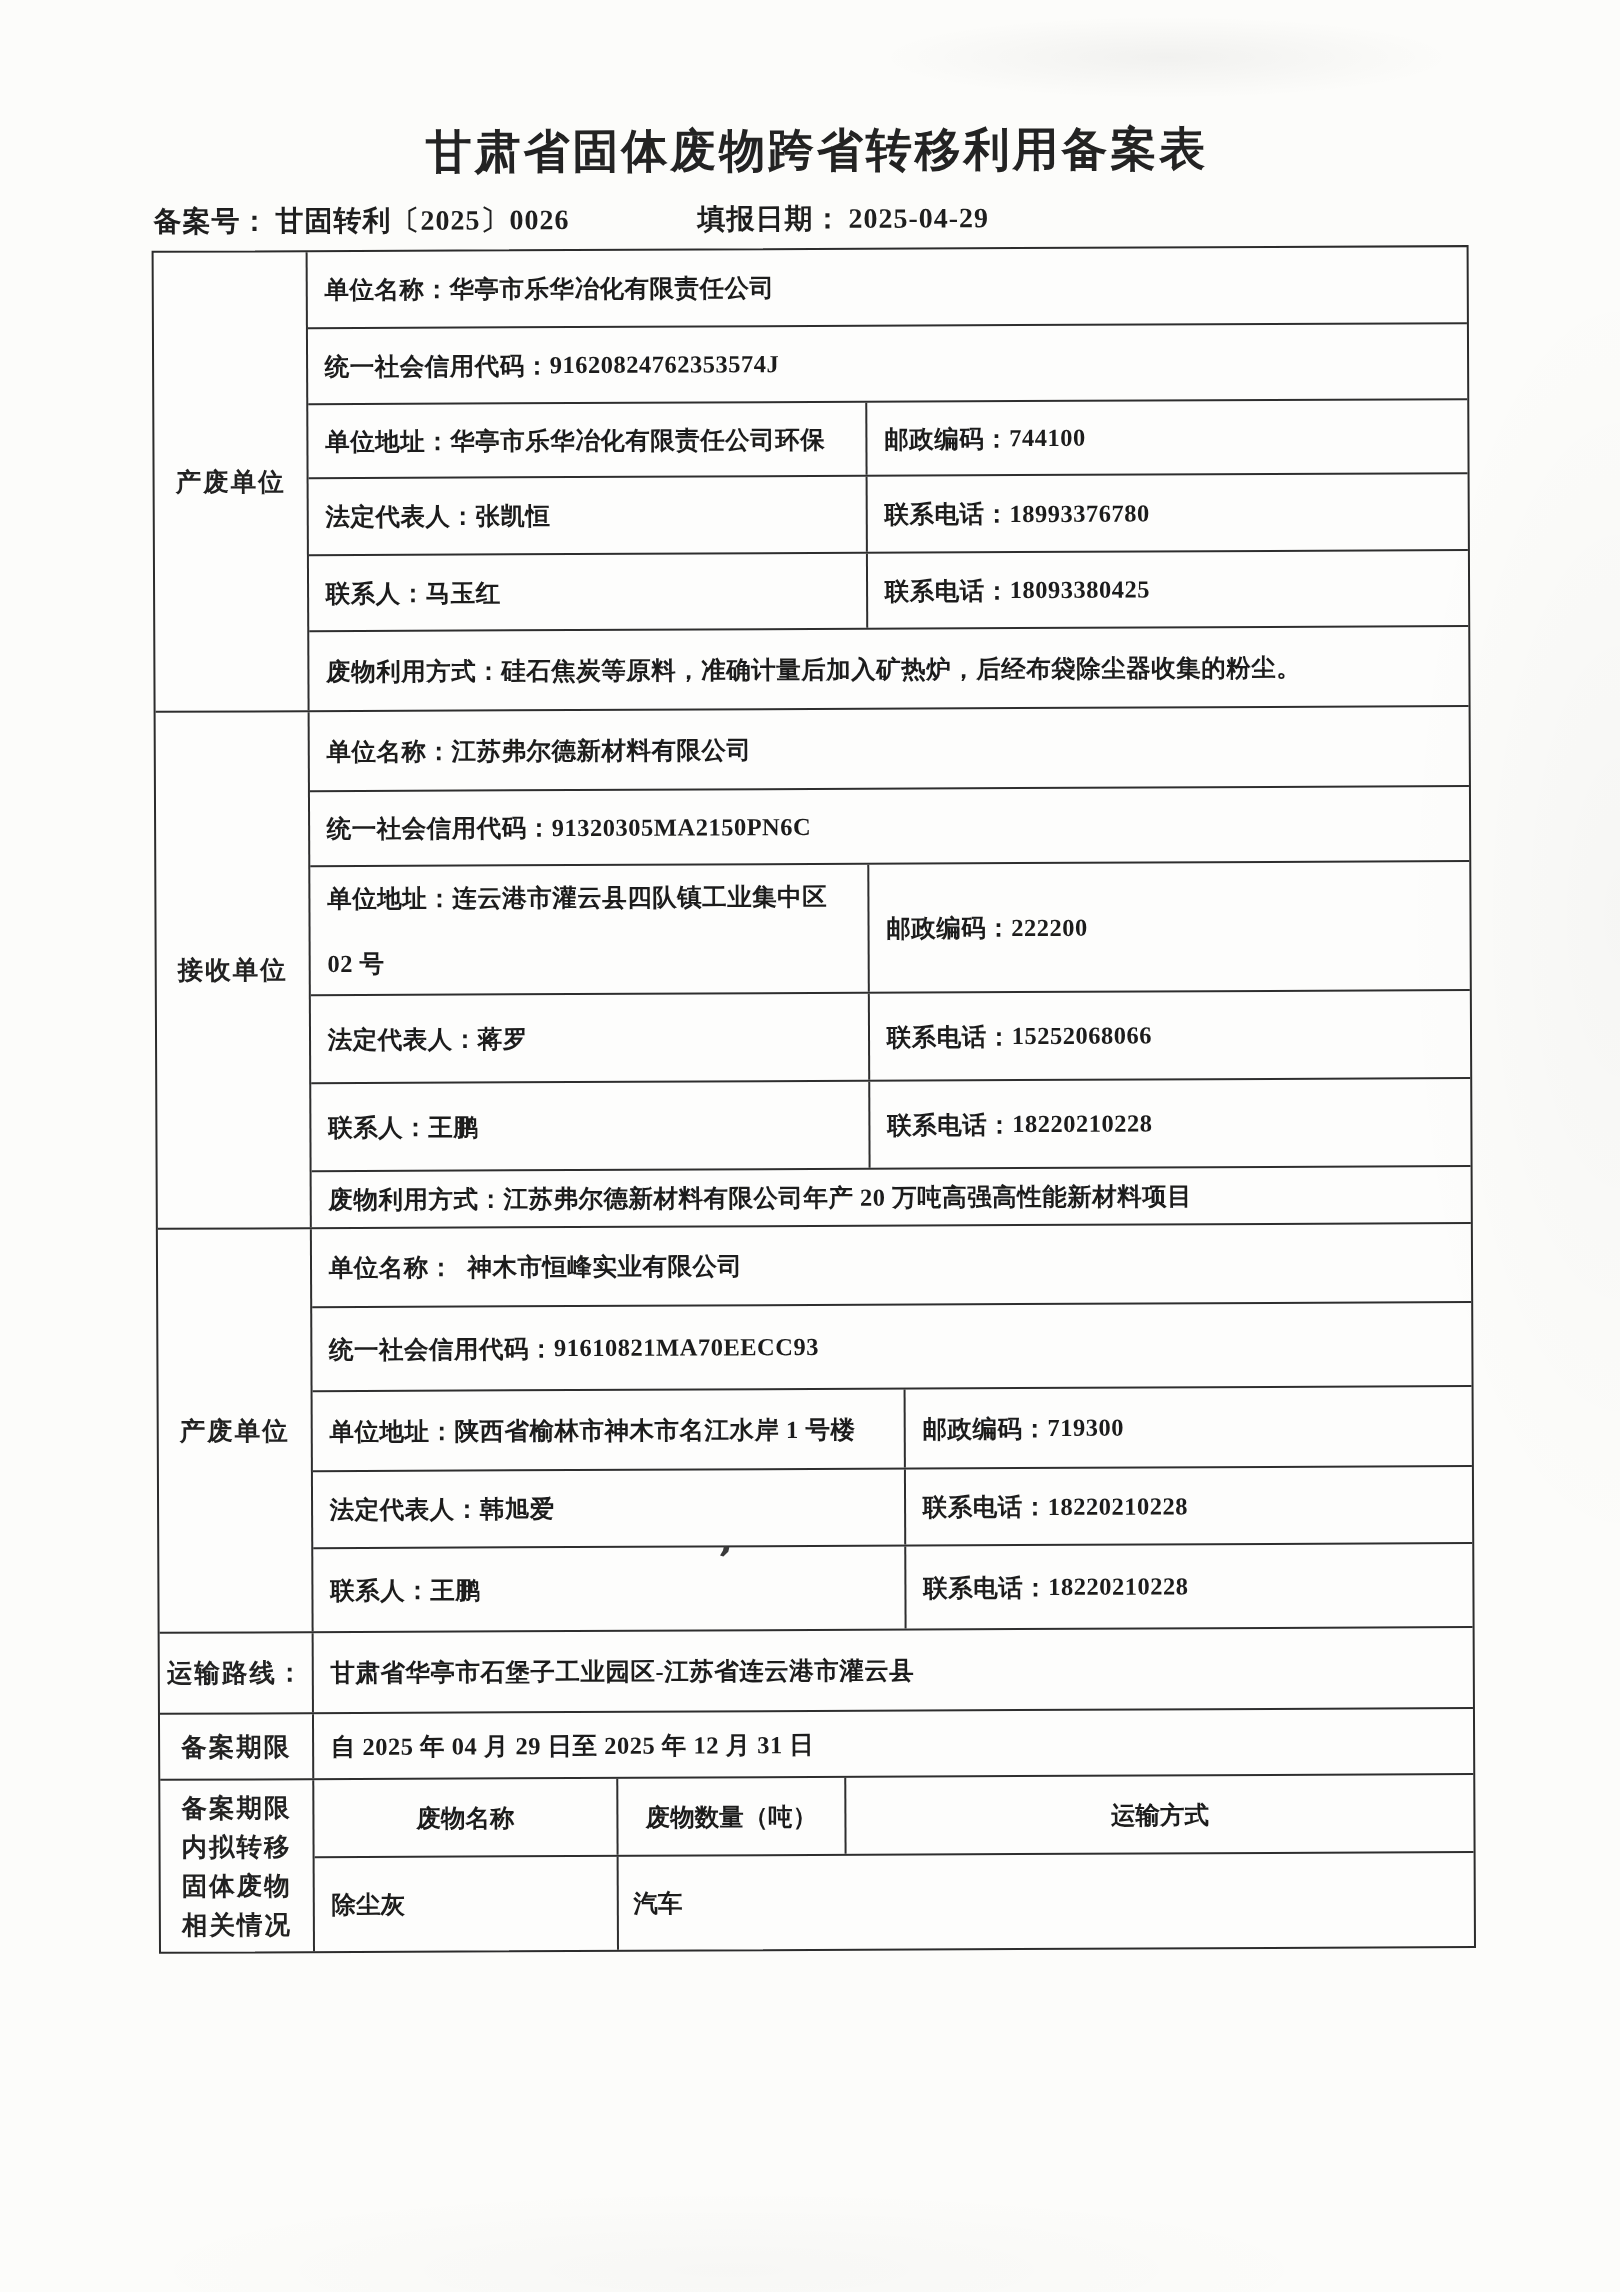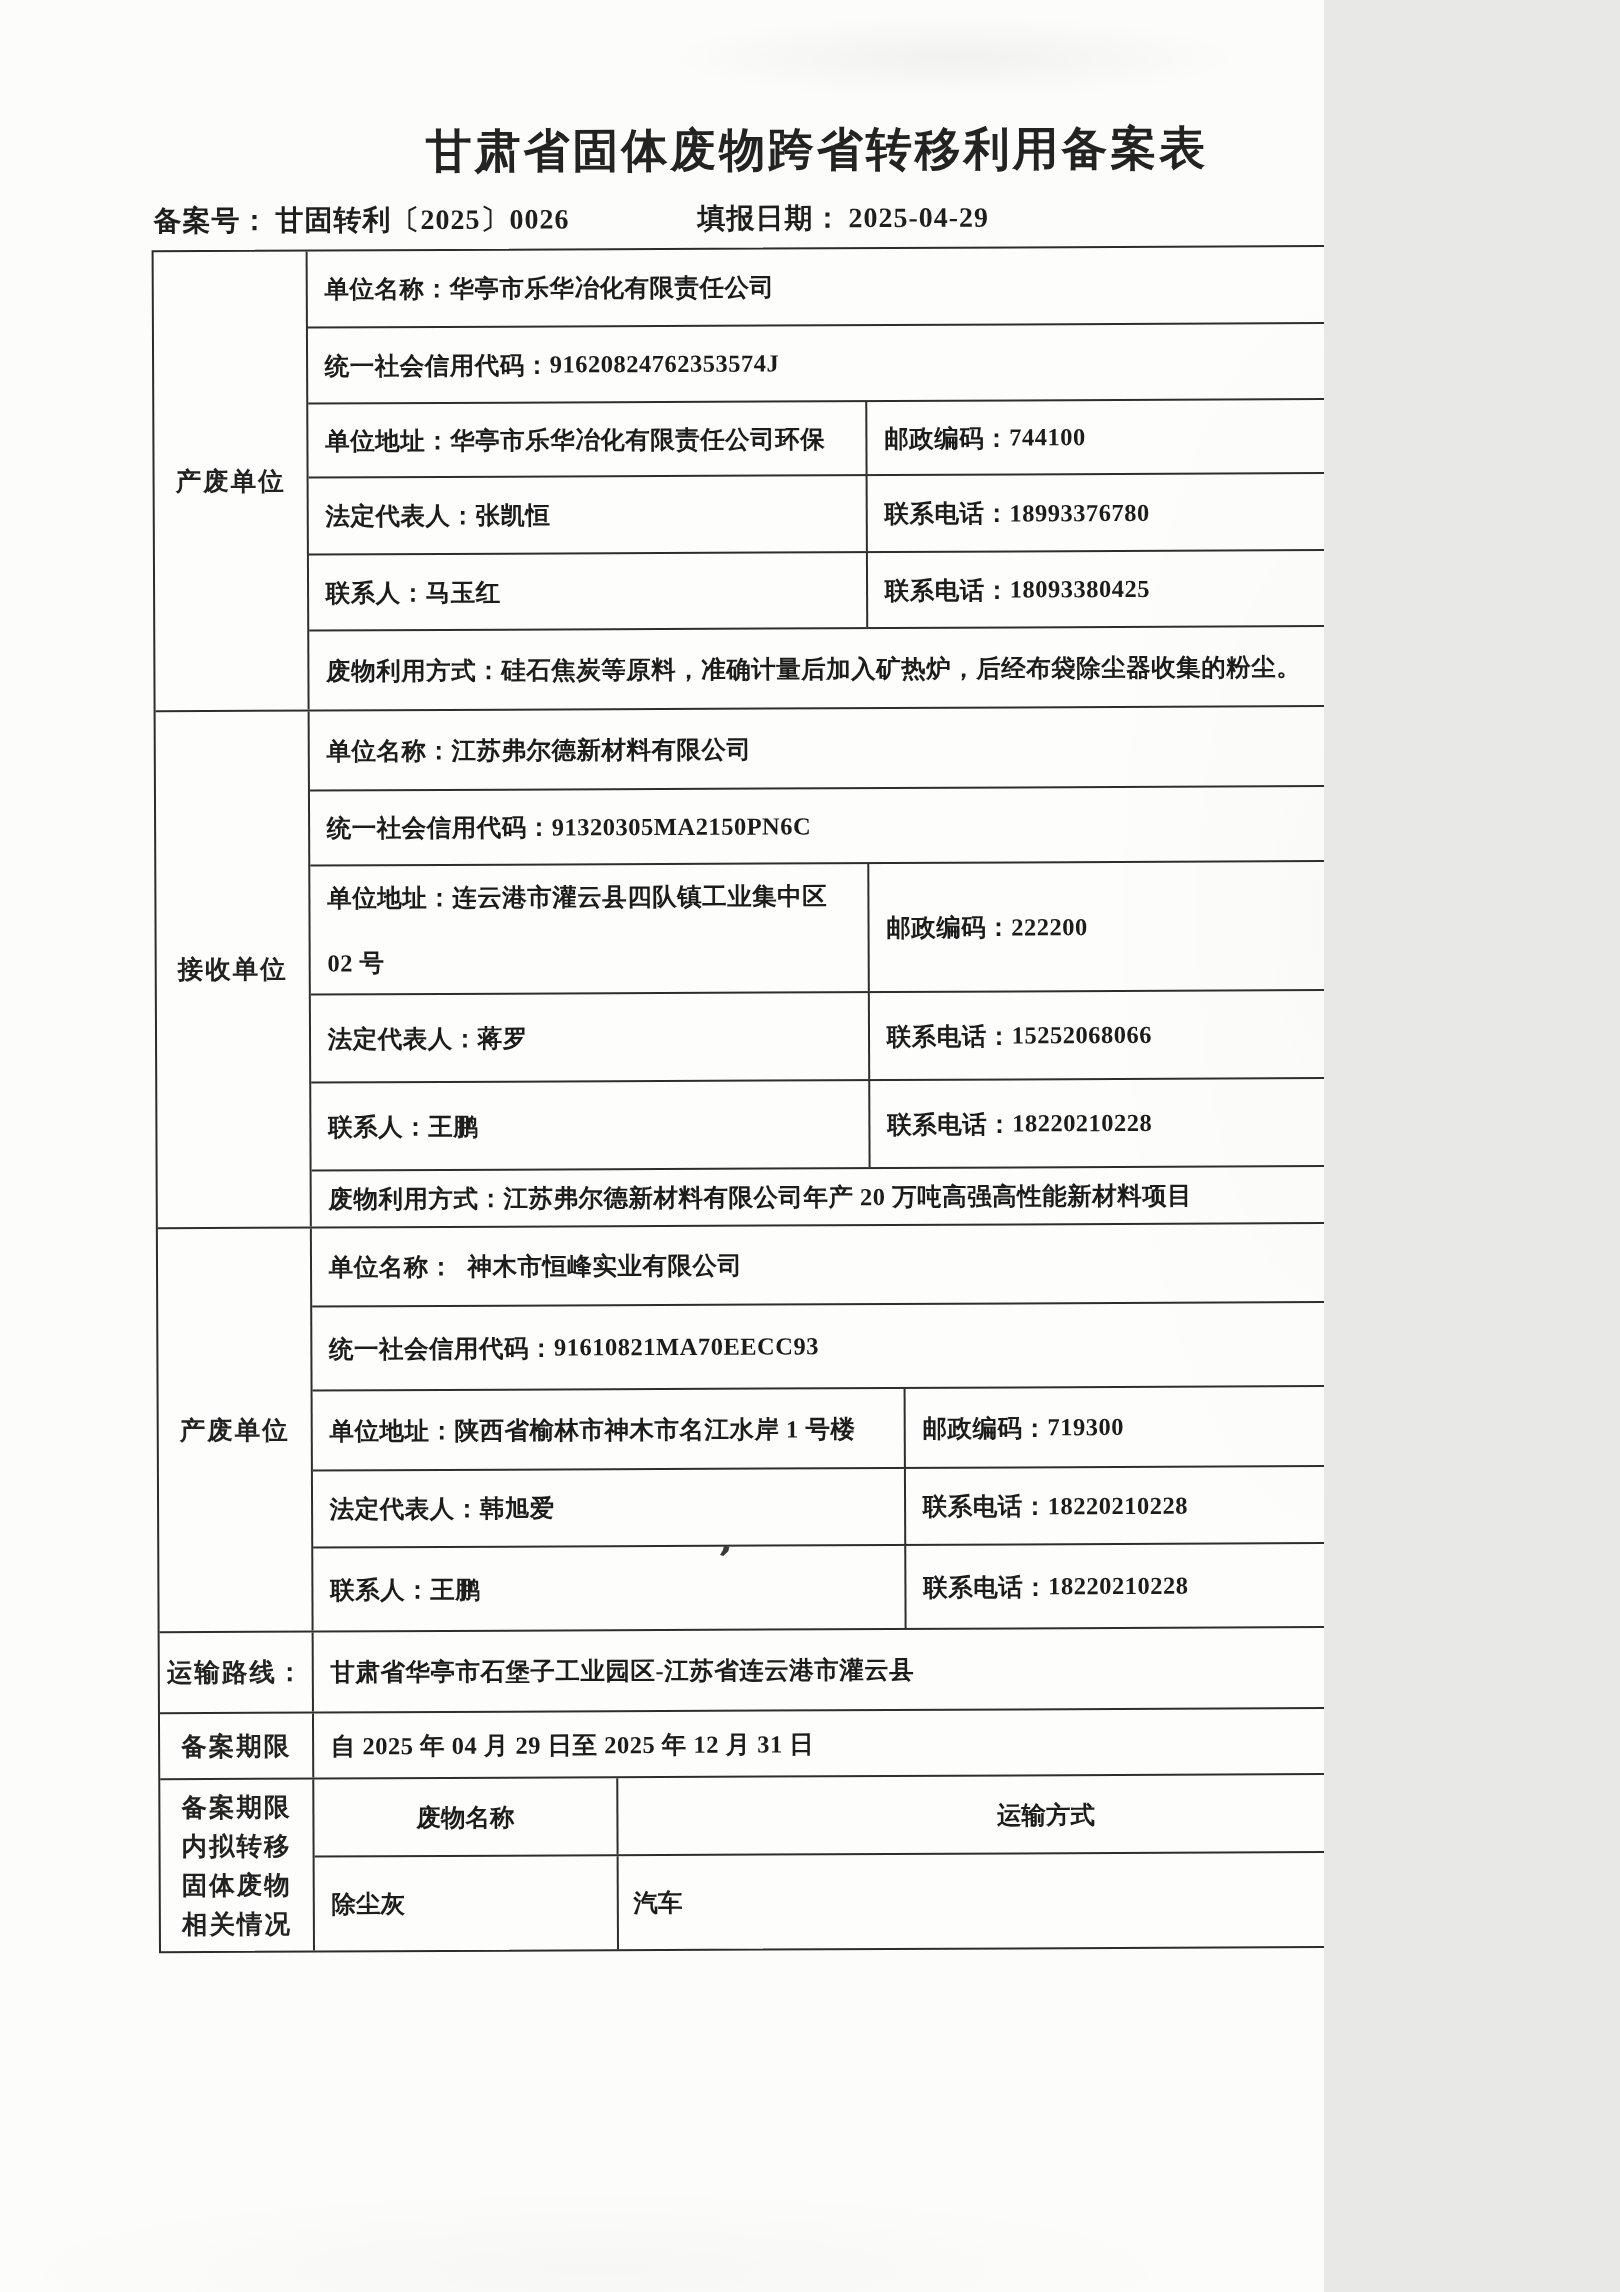--- a/index.html
+++ b/index.html
@@ -1,18 +1,18 @@
 <!DOCTYPE html>
 <html><head>
 <meta charset="utf-8">
 <style>
   html,body{margin:0;padding:0;background:#e8e8e6;}
   .page{
     position:relative;
-    width:1324px;height:2293px;
+    width:1620px;height:2293px;
     background:#fcfcfa;
     overflow:hidden;
     font-family:"Liberation Serif","DejaVu Serif",serif;
     color:#1b1b1b;
   }
   .page::before{
     content:"";position:absolute;inset:0;pointer-events:none;
     background:
       radial-gradient(ellipse 412px 59px at 72% 2.5%, rgba(0,0,0,0.045), transparent 70%),
       radial-gradient(ellipse 294px 882px at 100% 40%, rgba(0,0,0,0.025), transparent 75%),
@@ -303,20 +303,21 @@
       <div class="sec bt">
         <div class="side">
           <span class="ln">备案期限</span>
           <span class="ln">内拟转移</span>
           <span class="ln">固体废物</span>
           <span class="ln">相关情况</span>
         </div>
         <div class="body">
           <div class="row rH78 wt-head">
             <div class="wcell wc1">废物名称</div>
+            <div class="wcell wc2">废物数量（吨）</div>
             <div class="wcell wc4">运输方式</div>
           </div>
           <div class="row rD97 wt-data">
             <div class="wcell wc1">除尘灰</div>
             <div class="wcell wc4">汽车</div>
           </div>
         </div>
       </div>
 
     </div>

